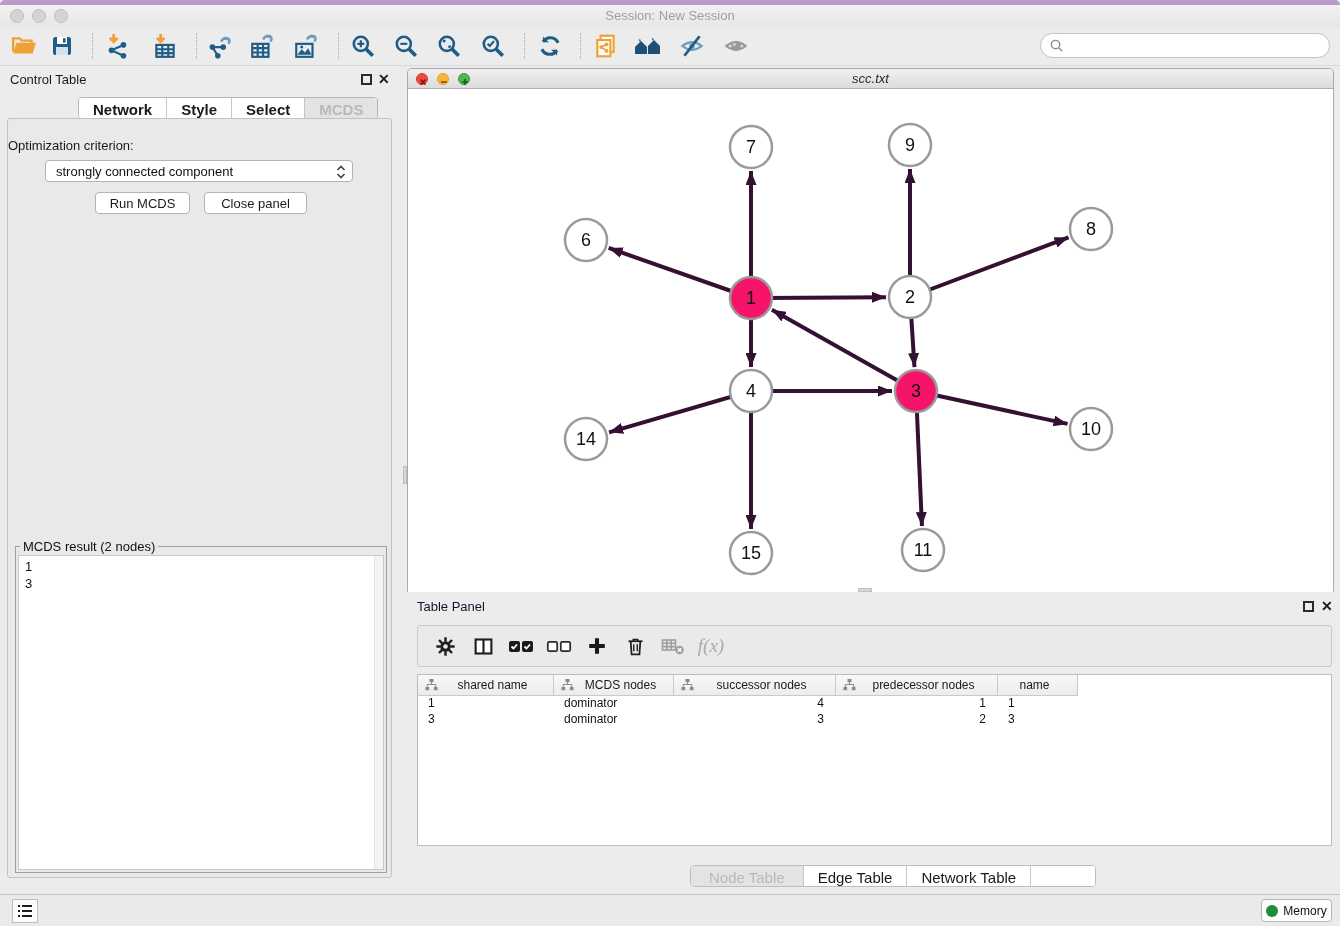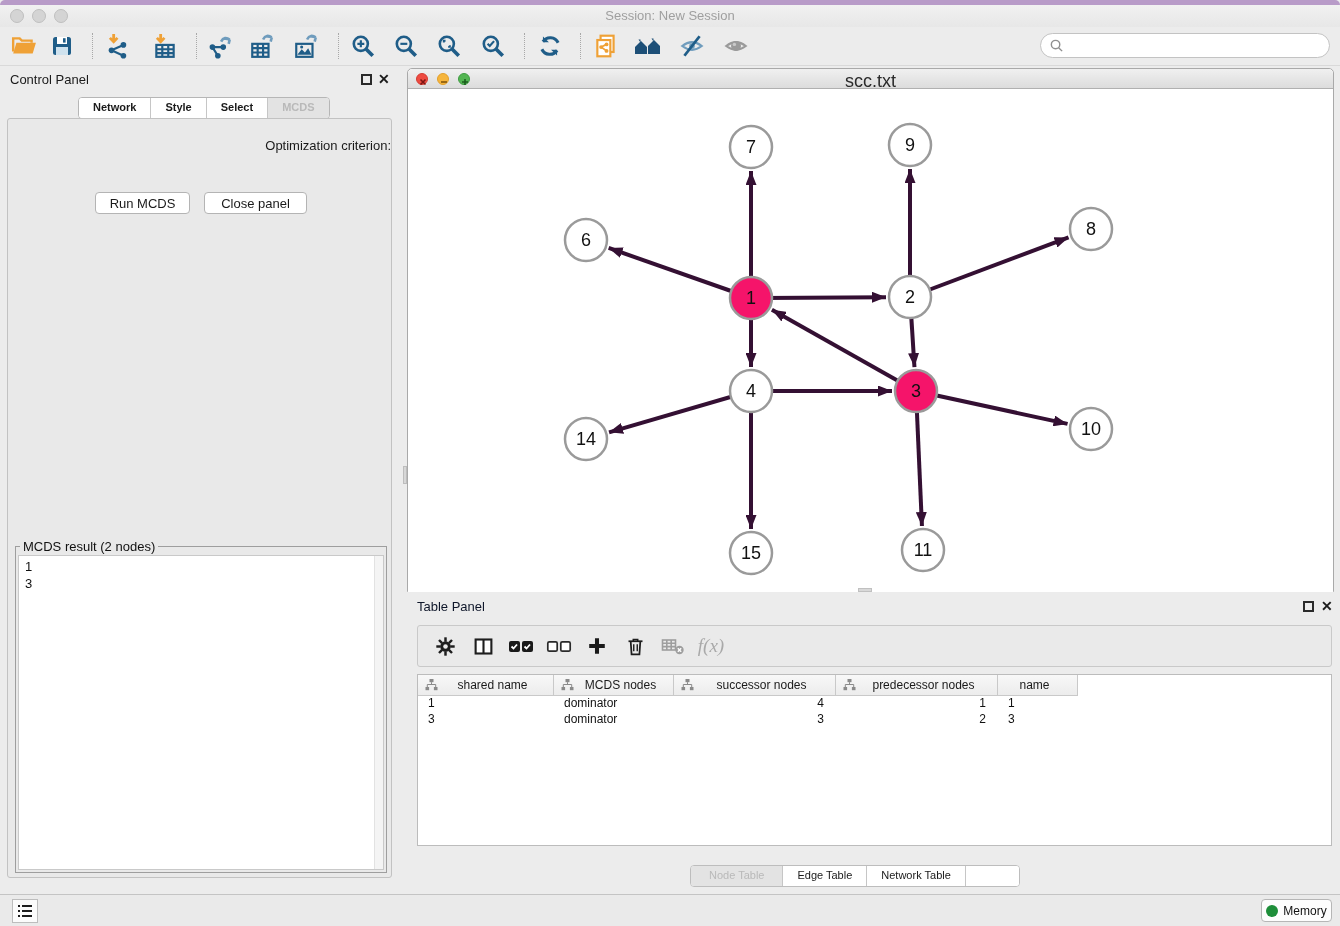--- a/index.html
+++ b/index.html
@@ -19,40 +19,40 @@
   .tsep { position:absolute; top:6px; width:1px; height:26px; border-left:1px dotted #a8a8a8; }
   .searchbox { position:absolute; left:1040px; top:6px; width:290px; height:25px; background:#fff; border:1px solid #c3c3c3; border-radius:13px; display:flex; align-items:center; padding-left:8px; }
   .searchbox input { border:none; outline:none; flex:1; font-size:12px; background:transparent; height:20px; }
 
   
   .control-panel { position:absolute; left:0; top:66px; width:407px; height:828px; }
   .cp-title { position:absolute; left:10px; top:6px; font-size:13px; color:#1a1a1a; }
   .panel-float { position:absolute; width:11px; height:11px; border:2px solid #2a2a2a; top:8px; }
   .panel-close { position:absolute; top:5px; font-size:14px; font-weight:bold; color:#1a1a1a; }
   .cp-tabs { position:absolute; left:78px; top:31px; height:22px; display:flex; border:1px solid #b6b6b6; border-radius:4px; overflow:hidden; background:#fff; }
-  .seg { padding:3px 14px; font-size:11px; font-weight:bold; color:#1a1a1a; border-right:1px solid #c6c6c6; background:#fff; }
+  .seg { padding:3px 14px; font-size:15px; font-weight:bold; color:#1a1a1a; border-right:1px solid #c6c6c6; background:#fff; }
   .seg:last-child { border-right:none; }
   .seg.active { background:#e3e3e3; color:#b9b9b9; }
   .cp-inner { position:absolute; left:7px; top:52px; width:385px; height:760px; background:#e9e9e9; border:1px solid #c2c2c2; border-radius:3px; }
-  .opt-label { position:absolute; left:0; right:0; top:19px; text-align:right; font-size:13px; color:#1a1a1a; }
+  .opt-label { position:absolute; left:0; right:0; top:19px; text-align:left; font-size:13px; color:#1a1a1a; }
   .dropdown { position:absolute; left:37px; top:41px; width:308px; height:22px; background:#fff; border:1px solid #b2b2b2; border-radius:4px; font-size:13px; color:#111; display:flex; align-items:center; padding-left:10px; }
   .dd-arrows { position:absolute; right:6px; top:3px; }
   .btn { position:absolute; height:22px; background:#fff; border:1px solid #b4b4b4; border-radius:4px; font-size:13px; color:#1a1a1a; display:flex; align-items:center; justify-content:center; }
   .groupbox { position:absolute; left:7px; top:427px; width:372px; height:327px; border:1px solid #9e9e9e; }
   .groupbox-label { position:absolute; left:4px; top:-8px; background:#e9e9e9; padding:0 3px; font-size:13px; color:#111; }
   .group-text { position:absolute; left:2px; top:8px; right:2px; bottom:2px; background:#fff; border:1px solid #c9c9c9; font-size:13px; color:#111; padding:2px 0 0 6px; line-height:17px; }
   .group-scroll { position:absolute; right:0; top:0; bottom:0; width:9px; background:#f4f4f4; border-left:1px solid #e2e2e2; }
   .v-splitter { position:absolute; left:403px; top:66px; width:4px; height:828px; }
   .v-splitter .handle { position:absolute; left:0; top:400px; width:4px; height:18px; background:#d7d7d7; border:1px solid #bdbdbd; }
 
   
   .network-window { position:absolute; left:407px; top:68px; width:927px; height:524px; border:1px solid #a9a9a9; border-radius:5px 5px 0 0; background:#fff; }
   .nw-titlebar { position:absolute; left:0; top:0; right:0; height:20px; background:linear-gradient(#f0f0f0,#dcdcdc); border-bottom:1px solid #b0b0b0; border-radius:5px 5px 0 0; }
   .tl { position:absolute; top:4px; width:12px; height:12px; border-radius:50%; }
-  .nw-title { position:absolute; left:0; right:0; top:2px; text-align:center; font-size:18px; color:#2a2a2a; }
+  .nw-title { position:absolute; left:0; right:0; top:2px; text-align:center; font-size:13px; color:#2a2a2a;font-style:italic; }
   .nw-canvas { position:absolute; left:0; top:20px; width:925px; height:503px; background:#fff; }
   .nw-grip { position:absolute; left:450px; bottom:-1px; width:14px; height:4px; background:#d8d8d8; border:1px solid #c0c0c0; }
 
   
   .table-panel { position:absolute; left:407px; top:592px; width:933px; height:302px; }
   .tp-title { position:absolute; left:10px; top:7px; font-size:13px; color:#0f172a; }
   .tp-toolbar { position:absolute; left:10px; top:33px; width:915px; height:42px; background:#eaeaea; border:1px solid #c9c9c9; border-radius:3px; display:flex; align-items:center; }
   .tp-tbtn { width:38px; display:flex; align-items:center; justify-content:center; }
   .fx { font-family:"Liberation Serif", serif; font-style:italic; font-size:19px; color:#a9a9a9; }
   .tp-table { position:absolute; left:10px; top:82px; width:915px; height:172px; background:#fff; border:1px solid #bcbcbc; }
@@ -220,33 +220,42 @@
     <div class="searchbox">
       <svg width="15" height="15" viewBox="0 0 16 16">
           <circle cx="7" cy="7" r="4.5" fill="none" stroke="#8f8f8f" stroke-width="1.5"></circle>
           <path d="M10.3 10.3 L14 14" stroke="#8f8f8f" stroke-width="1.5"></path>
         </svg>
       <input type="text" value="" style="">
     </div>
   </div>
 
   <div class="control-panel">
-    <div class="cp-title">Control Panel</div>
+    <div class="cp-title">Control Table</div>
     <div class="panel-float" style="left:361px"></div>
     <div class="panel-close" style="left:378px">✕</div>
 
     <div class="cp-tabs">
       <div class="seg">Network</div>
       <div class="seg">Style</div>
       <div class="seg">Select</div>
       <div class="seg active">MCDS</div>
     </div>
 
     <div class="cp-inner">
       <div class="opt-label">Optimization criterion:</div>
+      <div class="dropdown">
+        <span>strongly connected component</span>
+        <span class="dd-arrows">
+          <svg width="10" height="16" viewBox="0 0 10 16">
+              <path d="M1.5 6 L5 2.5 L8.5 6" fill="none" stroke="#444" stroke-width="1.6"></path>
+              <path d="M1.5 10 L5 13.5 L8.5 10" fill="none" stroke="#444" stroke-width="1.6"></path>
+            </svg>
+        </span>
+      </div>
       <div class="btn" style="left:87px; top:73px; width:95px">Run MCDS</div>
       <div class="btn" style="left:196px; top:73px; width:103px">Close panel</div>
 
       <div class="groupbox">
         <div class="groupbox-label">MCDS result (2 nodes)</div>
         <div class="group-text">
           <div>1</div>
           <div>3</div>
           <div class="group-scroll"></div>
         </div>

